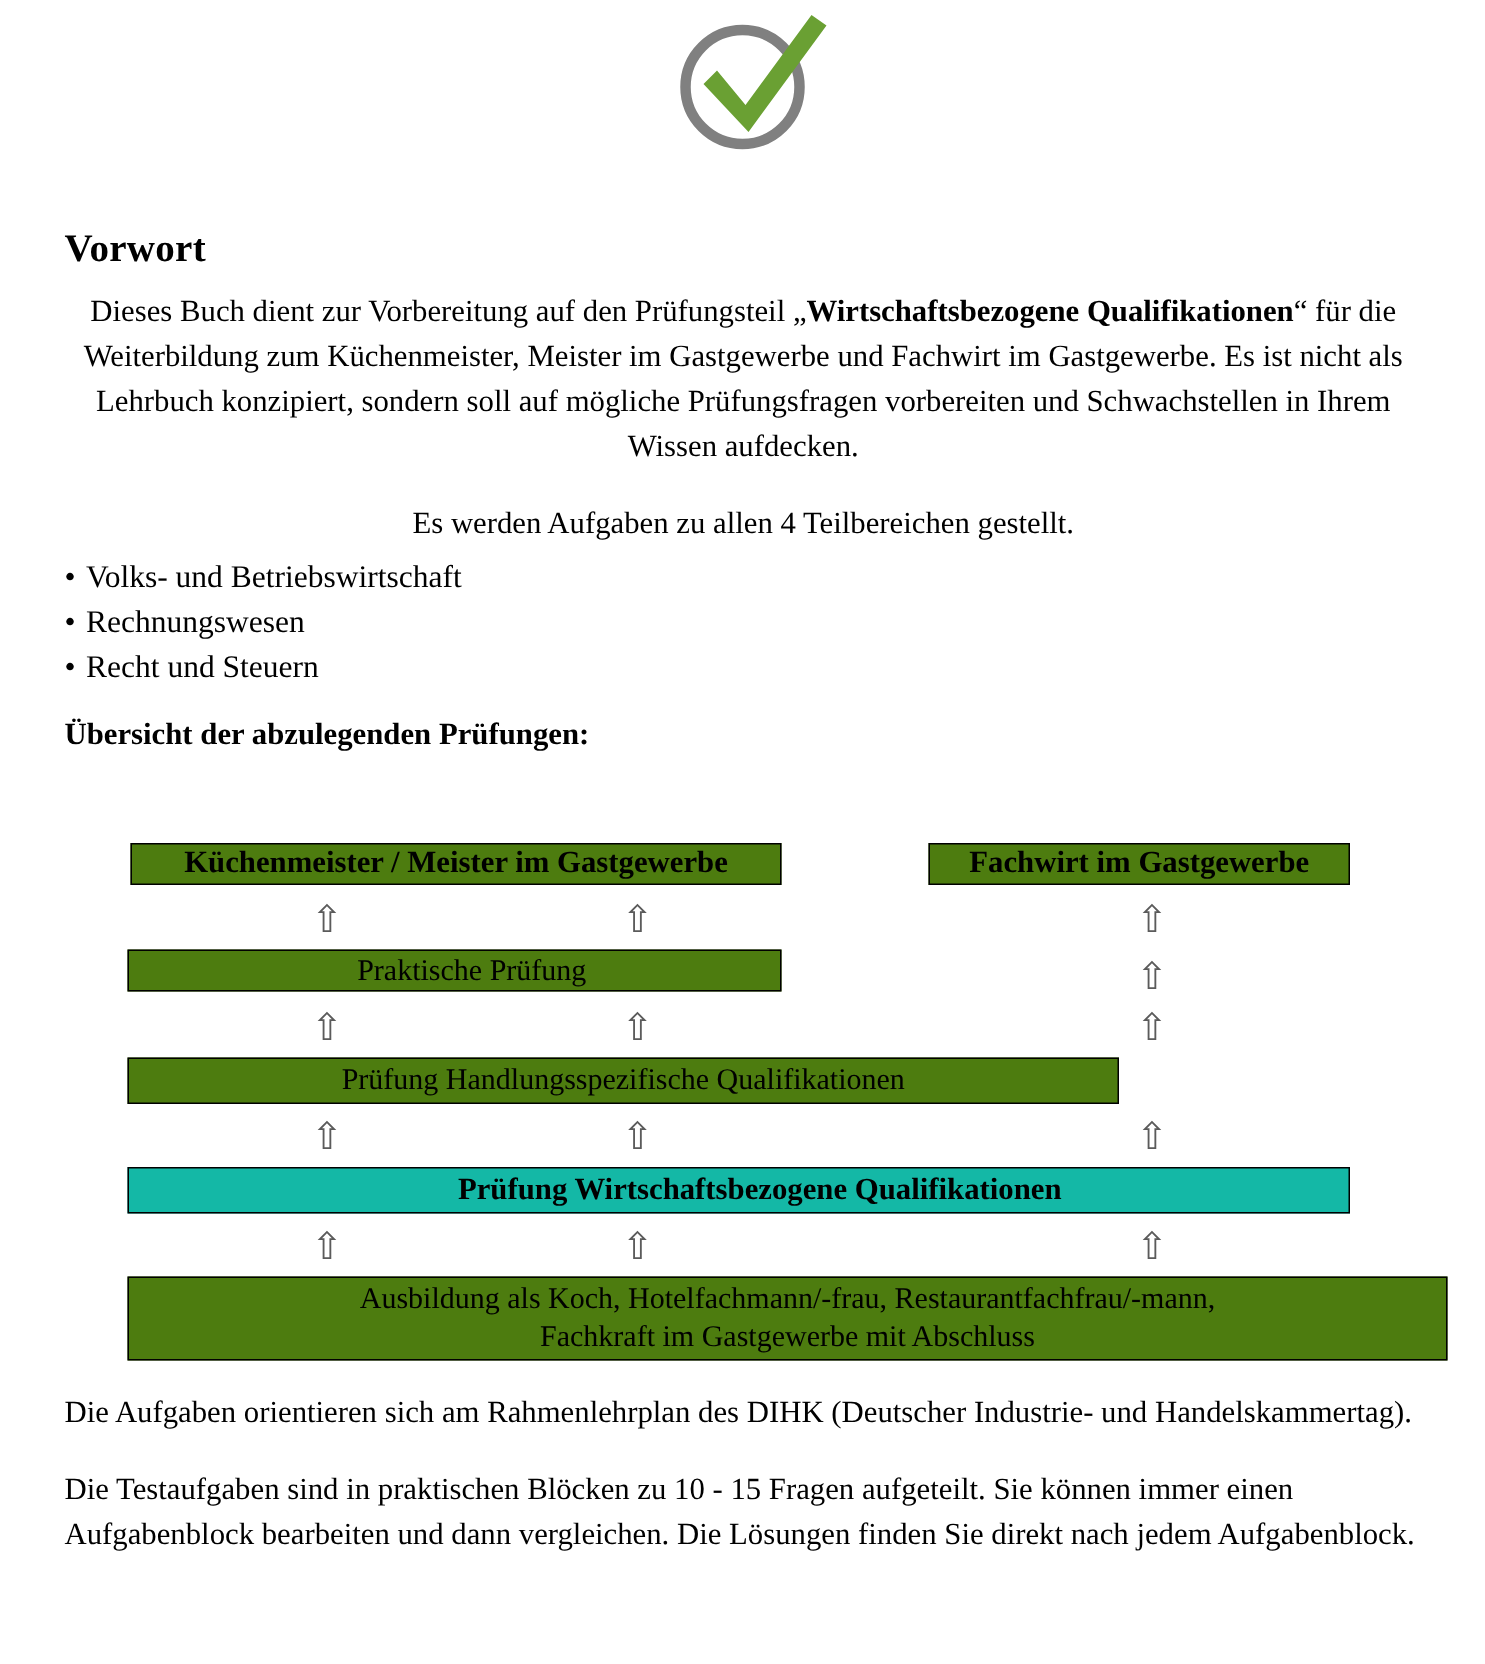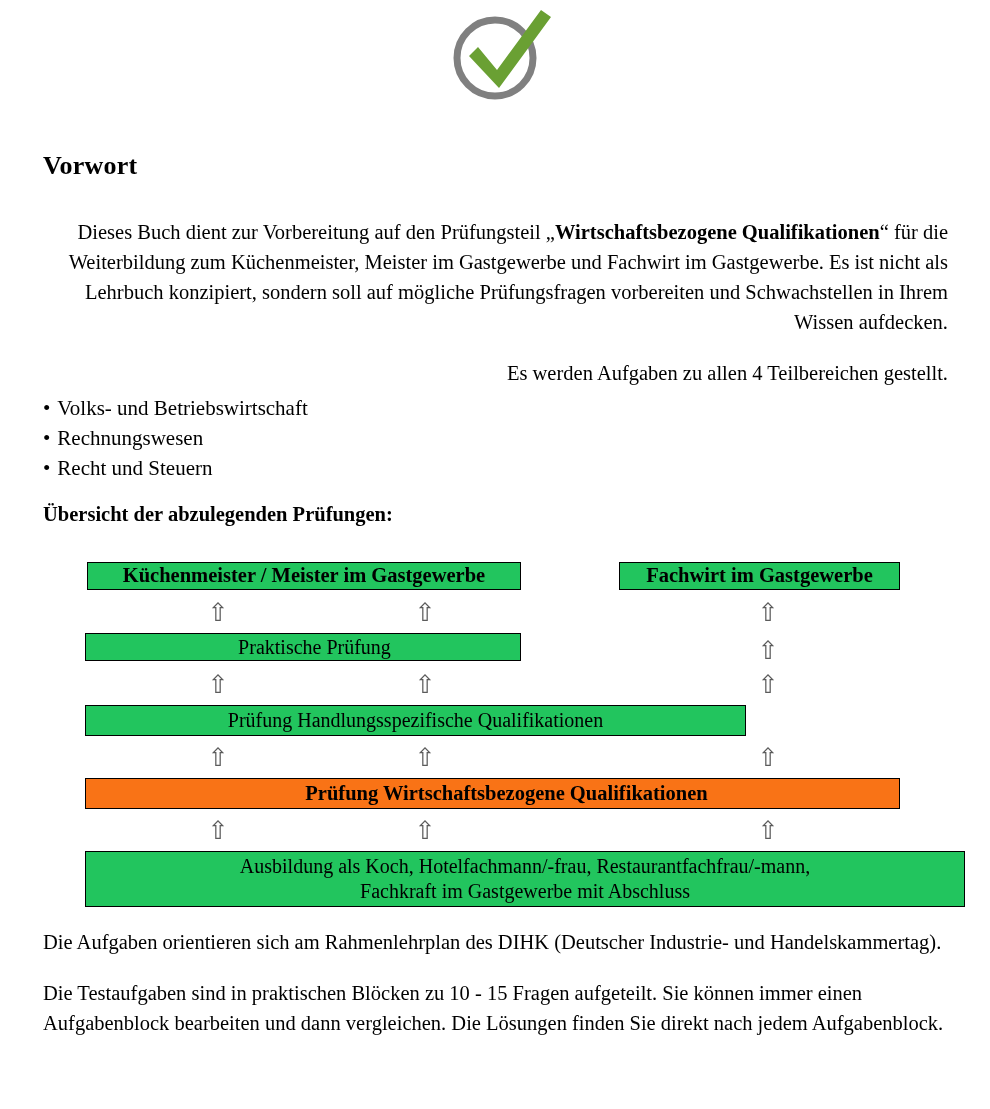--- a/index.html
+++ b/index.html
@@ -39,29 +39,29 @@
     position: absolute;
     left: 43px;
     top: 152px;
     width: 905px;
   }
 
   h1.heading {
     font-size: 26px;
     font-weight: bold;
     line-height: 1.1;
-    margin: 0 0 36px 0;
+    margin: 0 0 12px 0;
     letter-spacing: 0.2px;
   }
 
   p.para {
     font-size: 20.5px;
     line-height: 1.47;
     margin: 0 0 21px 0;
-    text-align: right;
+    text-align: center;
   }
   p.para.tight { margin-bottom: 6px; }
 
   .bullets {
     margin: 0 0 18px 0;
     padding: 0;
     list-style: none;
   }
   .bullets li {
     font-size: 21px;
@@ -84,31 +84,31 @@
     left: 0px;
     top: 562px;
     width: 990px;
     height: 345px;
   }
 
   .dbox {
     position: absolute;
     box-sizing: border-box;
     border: 1.6px solid #000000;
-    background: #22c55e;
+    background: #4d7c0f;
     display: flex;
     align-items: center;
     justify-content: center;
     text-align: center;
     font-size: 20px;
     line-height: 1.25;
     padding: 0 6px;
   }
   .dbox.bold { font-weight: bold; font-size: 20.5px; }
-  .dbox.shaded { background: #f97316; padding-left: 34px; }
+  .dbox.shaded { background: #14b8a6; padding-left: 34px; }
 
   .arrow {
     position: absolute;
     width: 26px;
     text-align: center;
     font-size: 25px;
     line-height: 1;
     color: #5b5b5b;
     font-family: "DejaVu Sans", sans-serif;
   }

